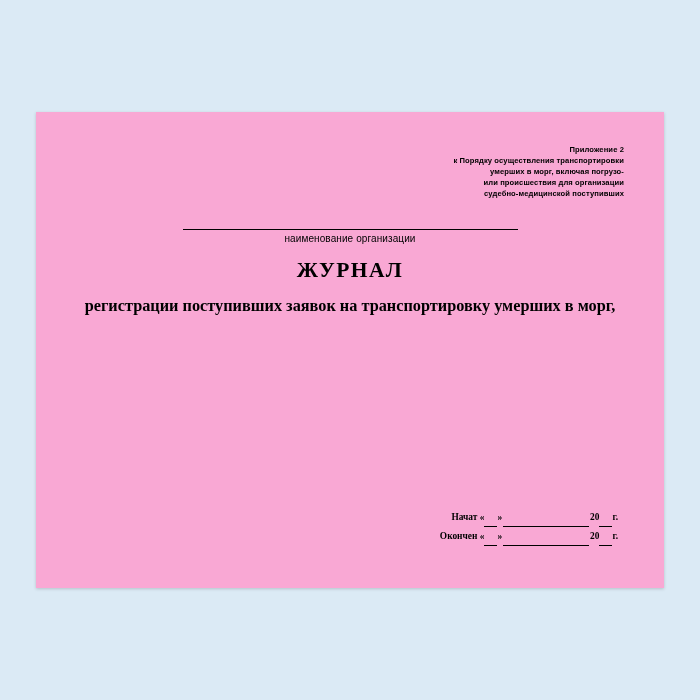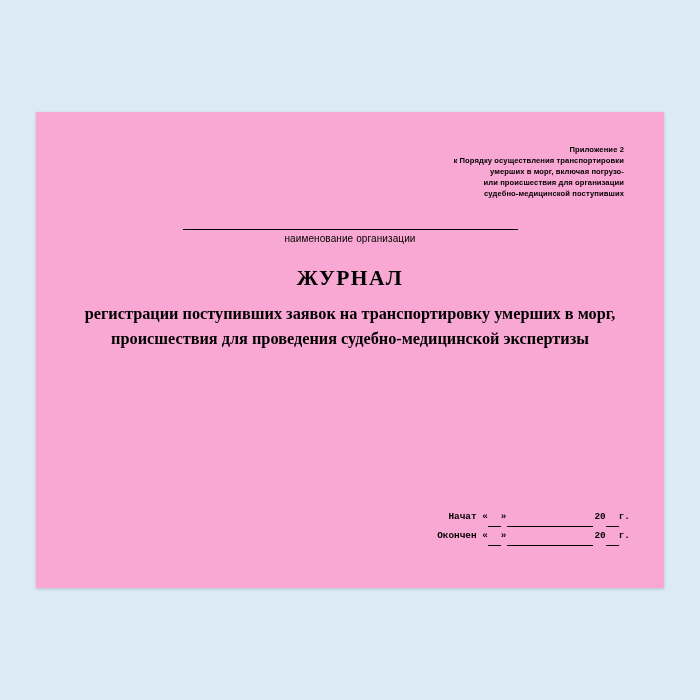--- a/index.html
+++ b/index.html
@@ -63,44 +63,44 @@
   .org-caption {
     font-family: "Liberation Sans", sans-serif;
     font-size: 10px;
     color: #000;
     margin-top: 3px;
     letter-spacing: 0.1px;
   }
 
   
   .title-block {
-    margin-top: 22px;
+    margin-top: 14px;
     text-align: center;
   }
   .title-main {
     font-size: 21.5px;
     font-weight: bold;
     letter-spacing: 1.4px;
     color: #000;
   }
   .title-sub {
     margin-top: 11px;
     font-size: 16.3px;
     font-weight: bold;
     line-height: 1.52;
     color: #000;
   }
 
   
   .dates-block {
     position: absolute;
-    right: 34px;
+    right: 46px;
     bottom: 42px;
     text-align: right;
-    font-family: Liberation Mono, monospace;
+    font-family: Liberation Serif, serif;
     font-size: 9.4px;
     font-weight: bold;
     color: #000;
     line-height: 2.0;
   }
   .date-row { white-space: nowrap; }
   .date-fill {
     display: inline-block;
     width: 86px;
     border-bottom: 1px solid #000;
@@ -133,21 +133,20 @@
 
       <div class="org-block">
         <div class="org-rule"></div>
         <div class="org-caption">наименование организации</div>
       </div>
 
       <div class="title-block">
         <div class="title-main">ЖУРНАЛ</div>
         <div class="title-sub">
           <div>регистрации поступивших заявок на транспортировку умерших в морг,</div>
-          <div>происшествия для проведения судебно-медицинской экспертизы</div>
         </div>
       </div>
 
       <div class="dates-block">
         <div class="date-row">
           <span>Начат «</span><span class="date-small"></span><span>»</span><span class="date-fill"></span><span>20</span><span class="date-small"></span><span>г.</span>
         </div>
         <div class="date-row">
           <span>Окончен «</span><span class="date-small"></span><span>»</span><span class="date-fill"></span><span>20</span><span class="date-small"></span><span>г.</span>
         </div>

